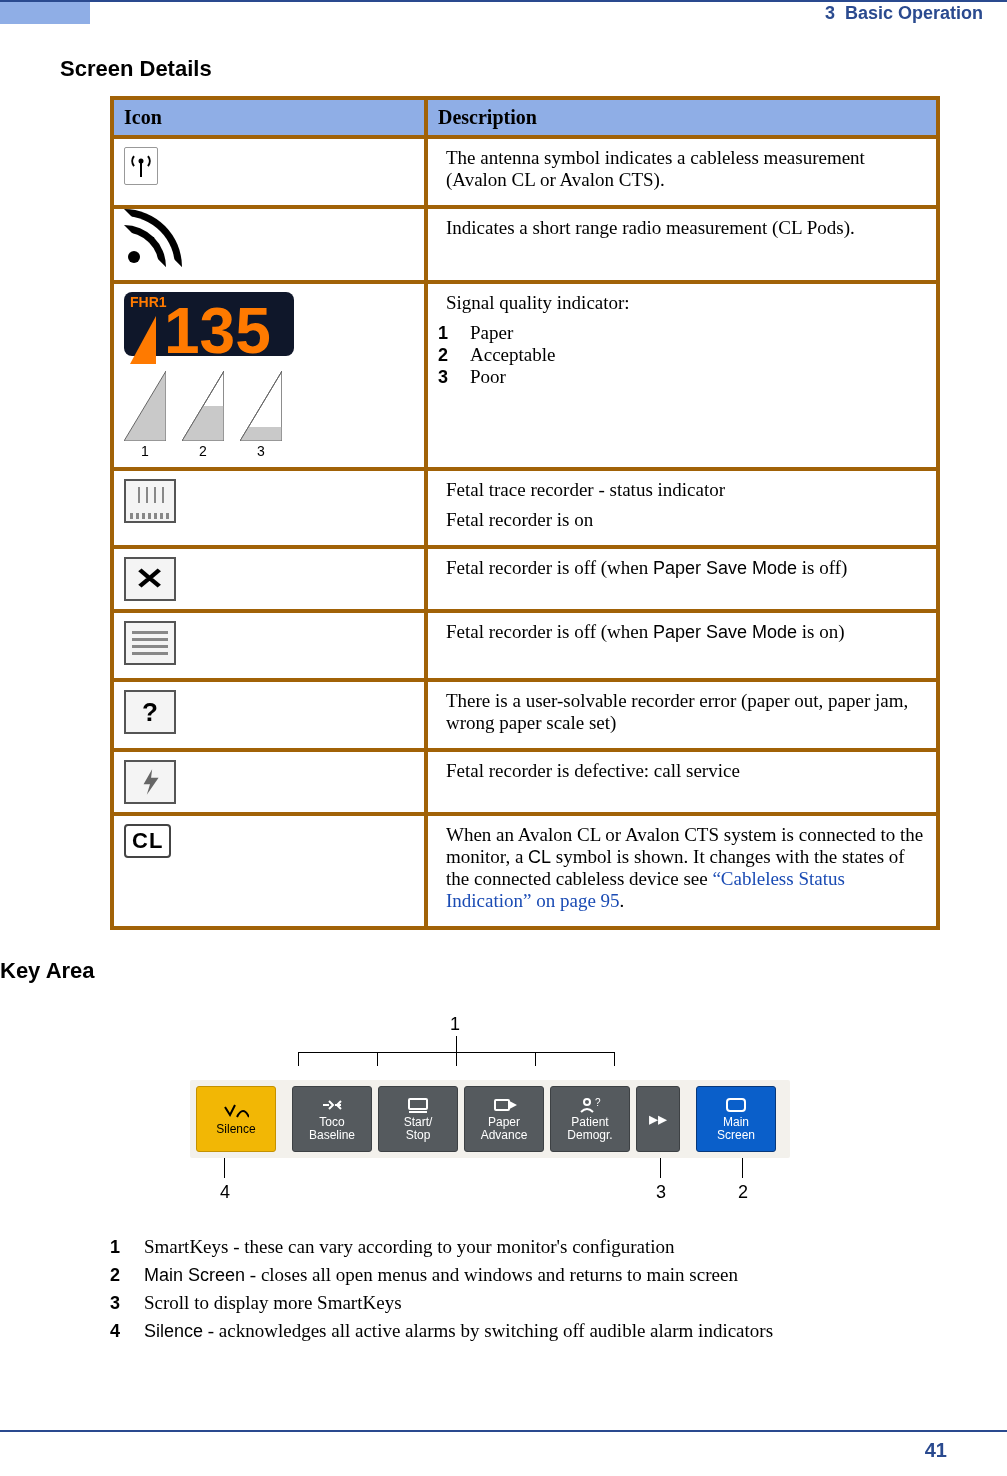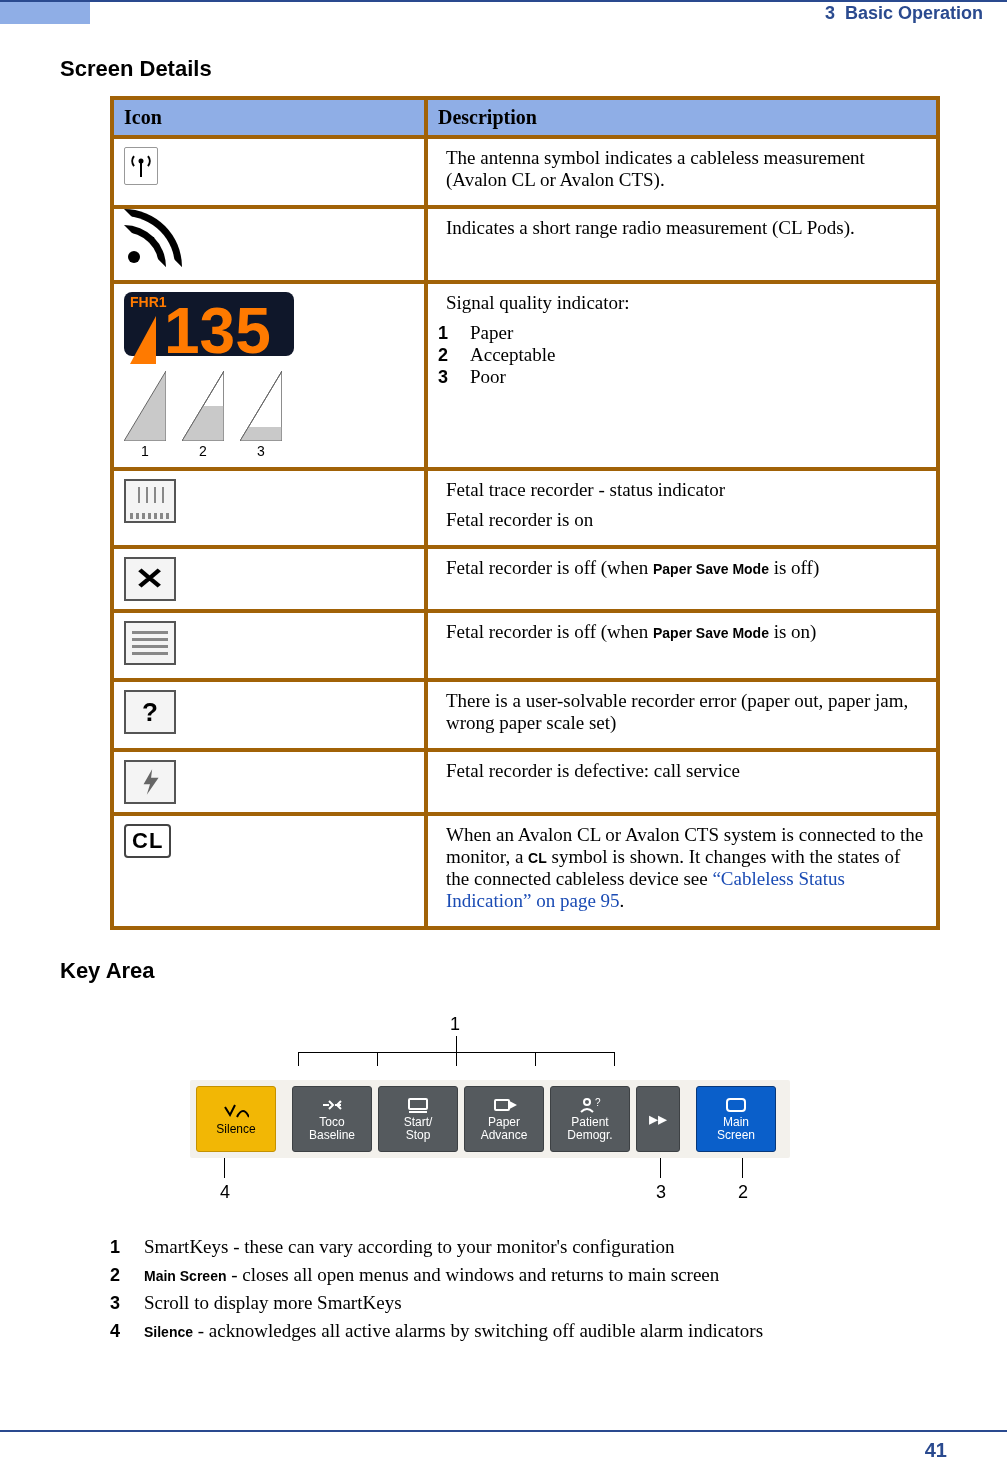--- a/index.html
+++ b/index.html
@@ -52,21 +52,20 @@
     font-weight: bold;
     font-size: 22px;
     margin: 30px 0 14px -60px;
     padding-left: 60px;
   }
   h3.subsection {
     font-family: Arial, Helvetica, sans-serif;
     font-weight: bold;
     font-size: 22px;
     margin: 28px 0 16px -60px;
-    padding-left: 60px;
   }
   
   table.icon-table {
     width: 830px;
     margin-left: 50px;
     border-collapse: collapse;
     font-size: 19px;
   }
   table.icon-table th, table.icon-table td {
     border: 4px solid #a16207;
@@ -82,21 +81,21 @@
   }
   table.icon-table td.iconcell {
     width: 290px;
     padding: 8px 10px;
   }
   .desc p { margin: 2px 0 8px 8px; }
   .desc .numlist { display: table; margin-top: 4px; }
   .desc .numrow  { display: table-row; }
   .desc .numrow .n { display: table-cell; width: 32px; font-family: Arial, sans-serif; font-weight: bold; font-size: 18px; }
   .desc .numrow .t { display: table-cell; }
-  .uicode { font-family: Arial, Helvetica, sans-serif; font-weight: bold; font-size: 14px; }
+  .uicode { font-family: Arial, Helvetica, sans-serif; font-weight: normal; font-size: 18px; }
   .link { color: #1a4bb4; }
   
   .ico-antenna {
     width: 32px; height: 36px; display: flex; align-items: center; justify-content: center;
     border: 1px solid #999; background: #fff; border-radius: 2px; font-size: 20px;
   }
   .ico-rss {
     width: 50px; height: 50px; display: inline-block; position: relative; background: #fff;
   }
   .ico-rss::before {

